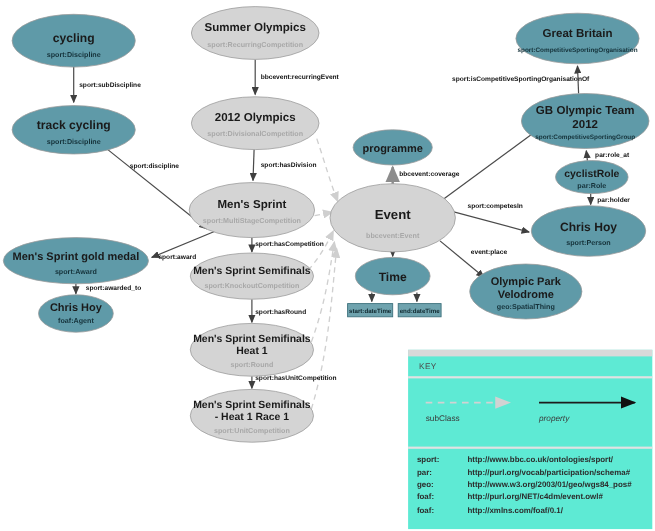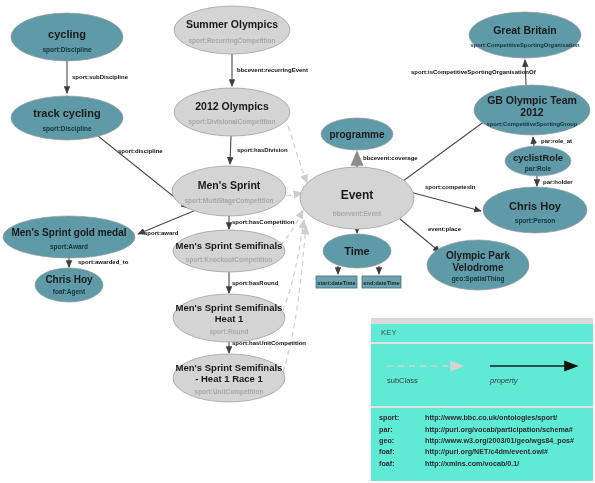--- a/index.html
+++ b/index.html
@@ -392,18 +392,18 @@
       <div class="prefix-row">
         <span class="prefix-name">geo:</span>
         <span class="prefix-uri">http://www.w3.org/2003/01/geo/wgs84_pos#</span>
       </div>
       <div class="prefix-row">
         <span class="prefix-name">foaf:</span>
         <span class="prefix-uri">http://purl.org/NET/c4dm/event.owl#</span>
       </div>
       <div class="prefix-row">
         <span class="prefix-name">foaf:</span>
-        <span class="prefix-uri">http://xmlns.com/vocab/0.1/</span>
+        <span class="prefix-uri">http://xmlns.com/foaf/0.1/</span>
       </div>
     </div>
   </div>
 
 </div>
 
 </body></html>

